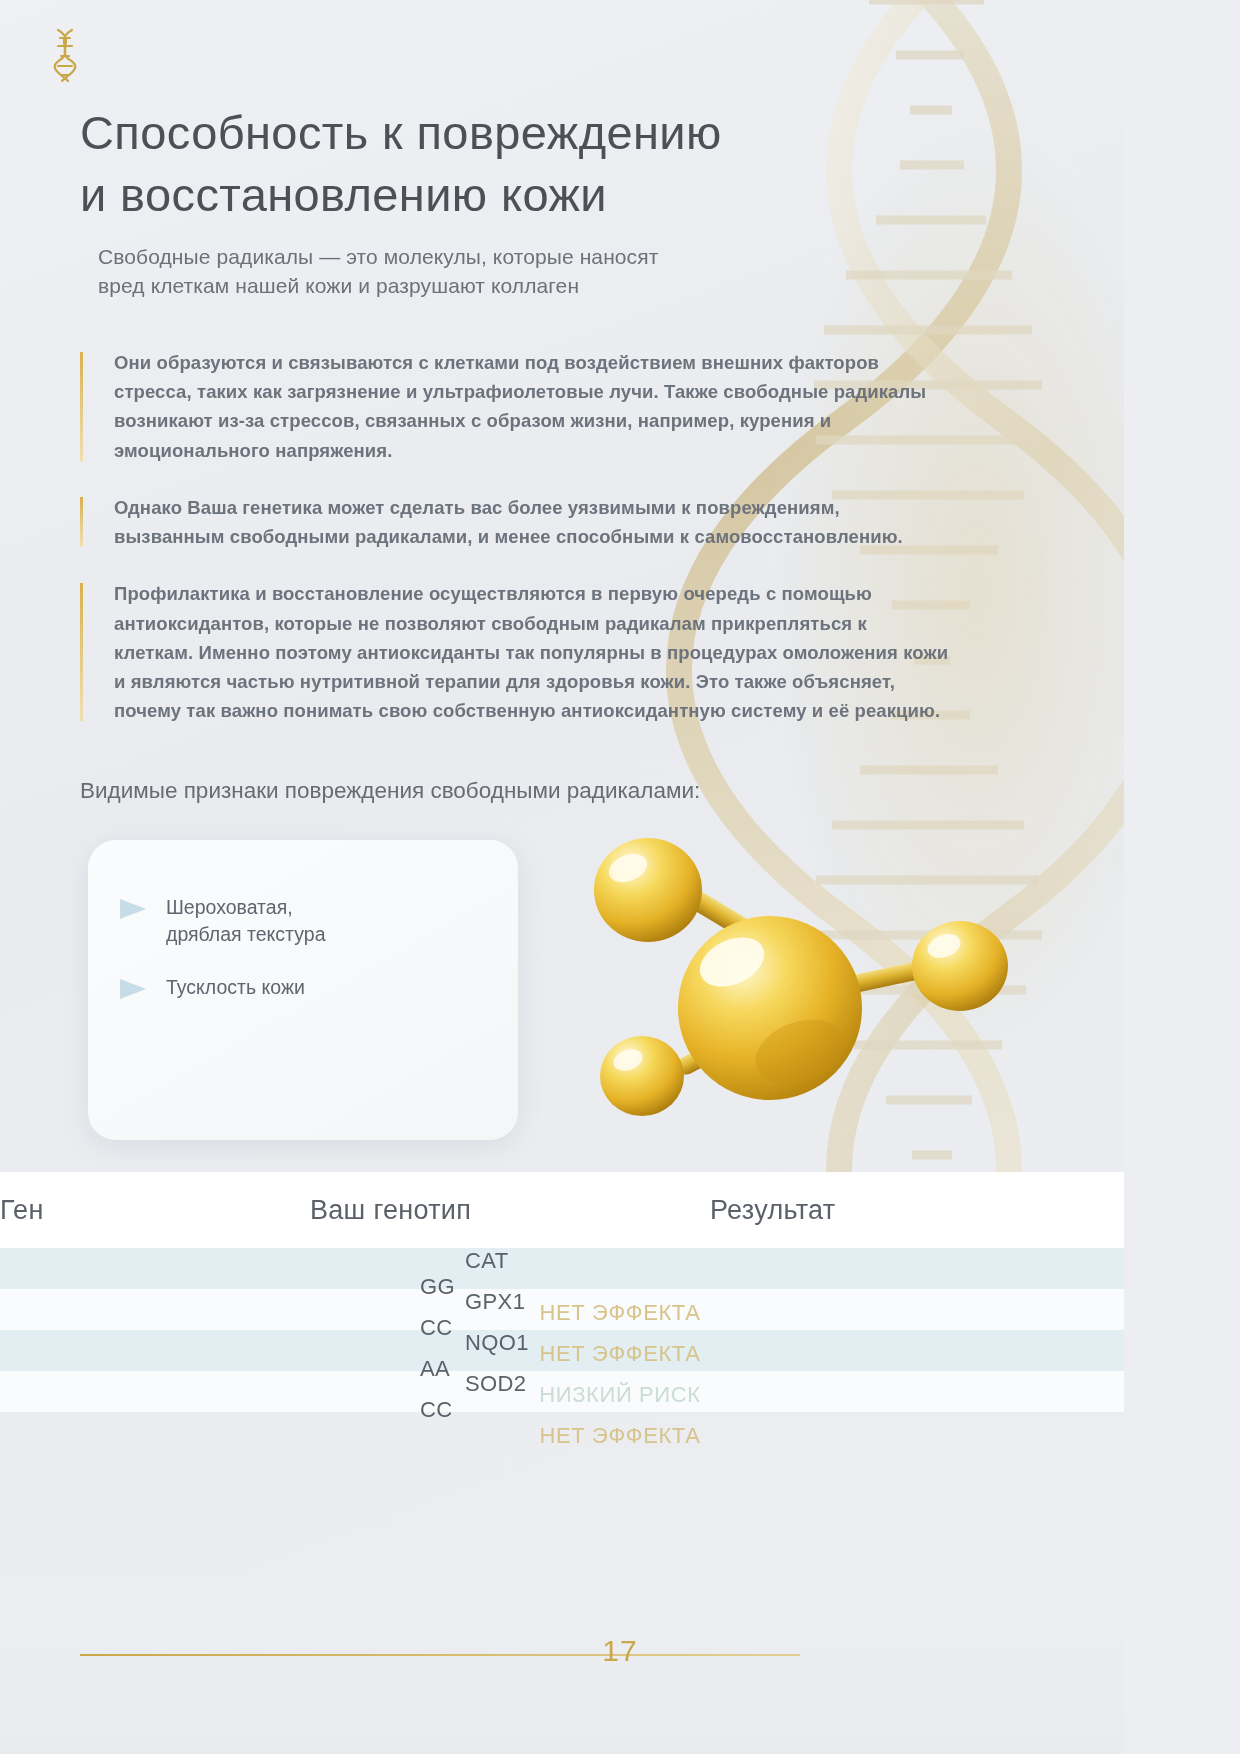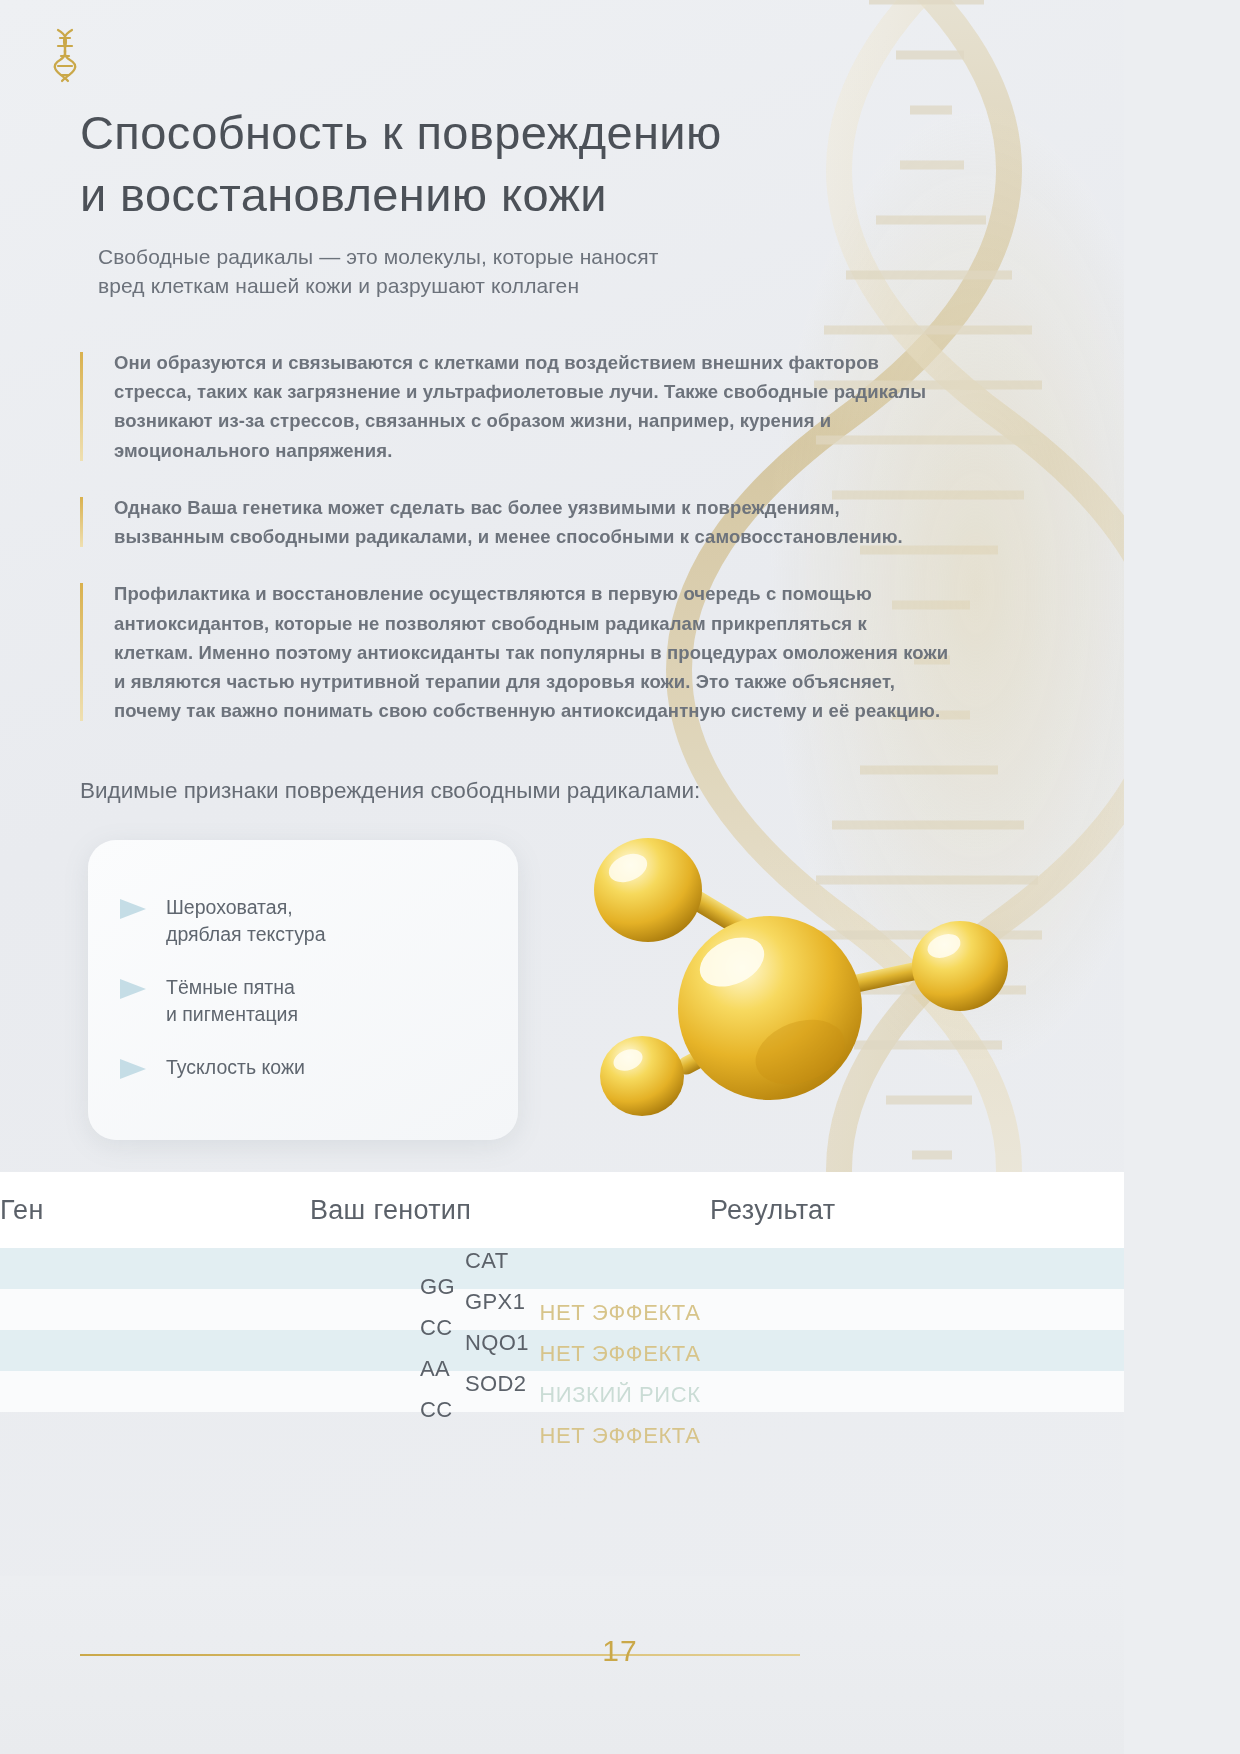--- a/index.html
+++ b/index.html
@@ -315,29 +315,20 @@
       </span>
       <span class="sign-text">Шероховатая,
 дряблая текстура</span>
     </div>
     <div class="sign-row">
       <span class="sign-arrow">
         <svg width="30" height="22" viewBox="0 0 30 22">
             <polygon points="2,1 28,11 2,21" fill="#c5dde6"></polygon>
           </svg>
       </span>
-      <span class="sign-text">Тёмные пятна
-и пигментация</span>
-    </div>
-    <div class="sign-row">
-      <span class="sign-arrow">
-        <svg width="30" height="22" viewBox="0 0 30 22">
-            <polygon points="2,1 28,11 2,21" fill="#c5dde6"></polygon>
-          </svg>
-      </span>
       <span class="sign-text">Тусклость кожи</span>
     </div>
   </div>
 
   <div class="molecule">
     <svg width="470" height="340" viewBox="0 0 470 340">
       <defs>
         <radialGradient id="goldBig" cx="35%" cy="28%" r="78%">
           <stop offset="0%" stop-color="#fff9d6"></stop>
           <stop offset="30%" stop-color="#f7d95f"></stop>

